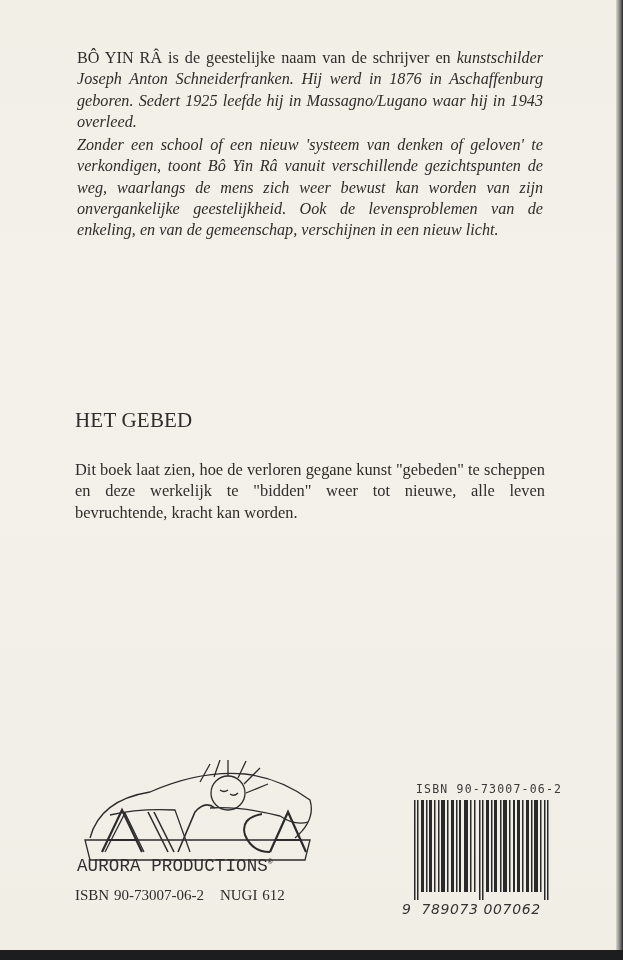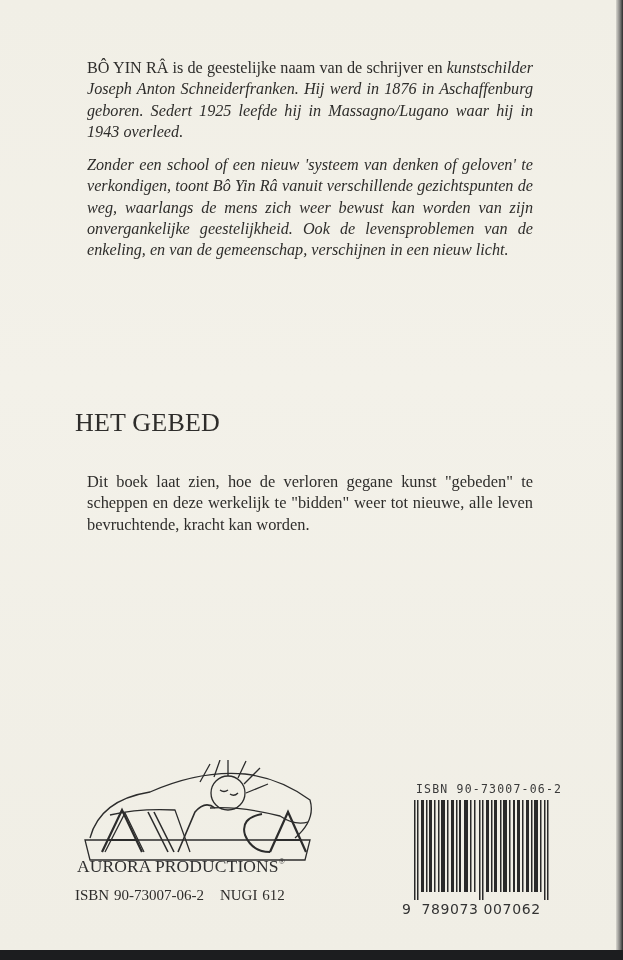--- a/index.html
+++ b/index.html
@@ -18,51 +18,51 @@
     background: linear-gradient(90deg,#d8d6cf,#7a7a78 60%,#2b2b2b);
   }
   .bottom-strip {
     position:absolute; left:0; top:950px; width:623px; height:10px; background:#1c1d1f;
   }
   .text-block {
     position:absolute; left:75px; width:470px;
     font-size:16.2px; line-height:21.3px; text-align:justify;
   }
   .bio { top:46px; }
-  .bio p { margin:12px; }
+  .bio p { margin:2px; }
   .bio .italic { font-style:italic; }
   .title {
-    position:absolute; left:75px; top:408px; font-size:26px; letter-spacing:0.2px;
+    position:absolute; left:75px; top:408px; font-size:21px; letter-spacing:0.2px;
   }
   .summary { top:459px; font-size:16.4px; line-height:21.3px; }
-  .summary p { margin:12px; }
+  .summary p { margin:0; }
 
   .logo { position:absolute; left:80px; top:760px; width:240px; height:110px; }
   .brand {
     position:absolute; left:77px; top:856px;
-    font-family:Liberation Serif, serif;
+    font-family:Liberation Mono, monospace;
     font-size:17.5px; letter-spacing:0.1px; color:#2f2f2f;
   }
   .brand sup { font-size:8px; vertical-align:top; position:relative; top:1px; }
   .isbn-line {
     position:absolute; left:75px; top:887px; font-size:15px; word-spacing:1px;
   }
   .isbn-line .gap { display:inline-block; width:16px; }
 
   .barcode-wrap { position:absolute; left:400px; top:770px; width:200px; height:170px; }
   .barcode-top {
     position:absolute; left:16px; top:12px;
     font-family:"DejaVu Sans Mono","Liberation Mono",monospace;
     font-size:11.5px; letter-spacing:1.2px; color:#3a3a3a;
   }
   .barcode { position:absolute; left:14px; top:30px; width:136px; height:100px; }
   .barcode-num {
     position:absolute; left:2px; top:131px;
     font-family:"DejaVu Sans","Liberation Sans",sans-serif;
-    font-size:14px; letter-spacing:0.6px; color:#333;
+    font-size:14px; letter-spacing:0.6px; color:#333;font-style:italic;
   }
   .barcode-num .lead { margin-right:10px; }
 </style>
 </head>
 <body>
 
 <div class="cover">
 
   <div class="text-block bio">
     <p>

